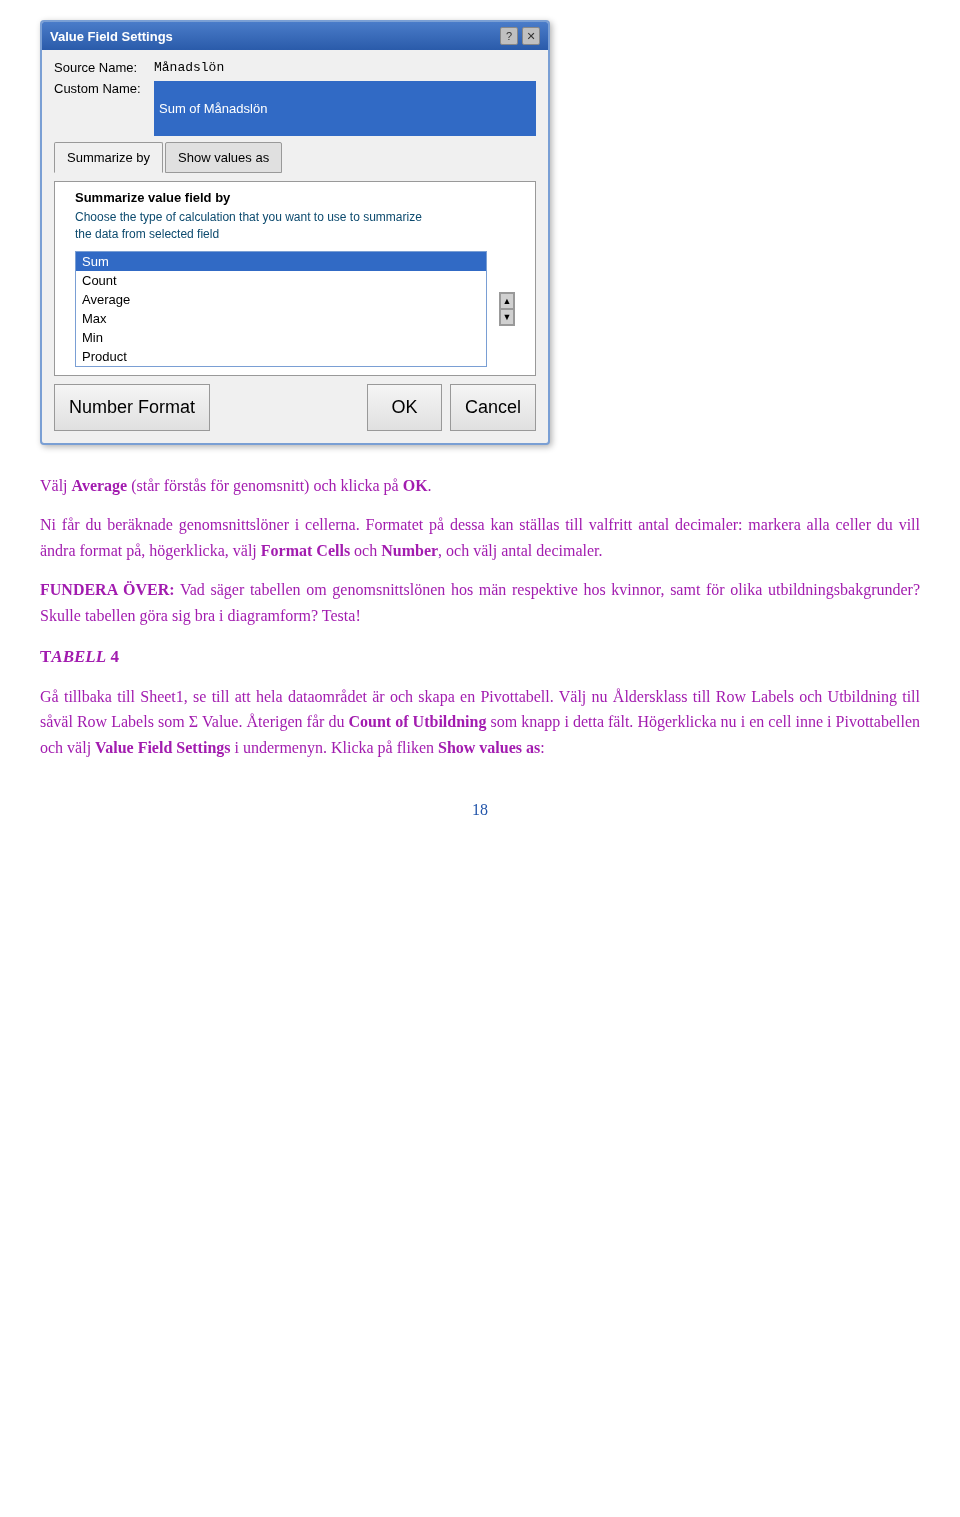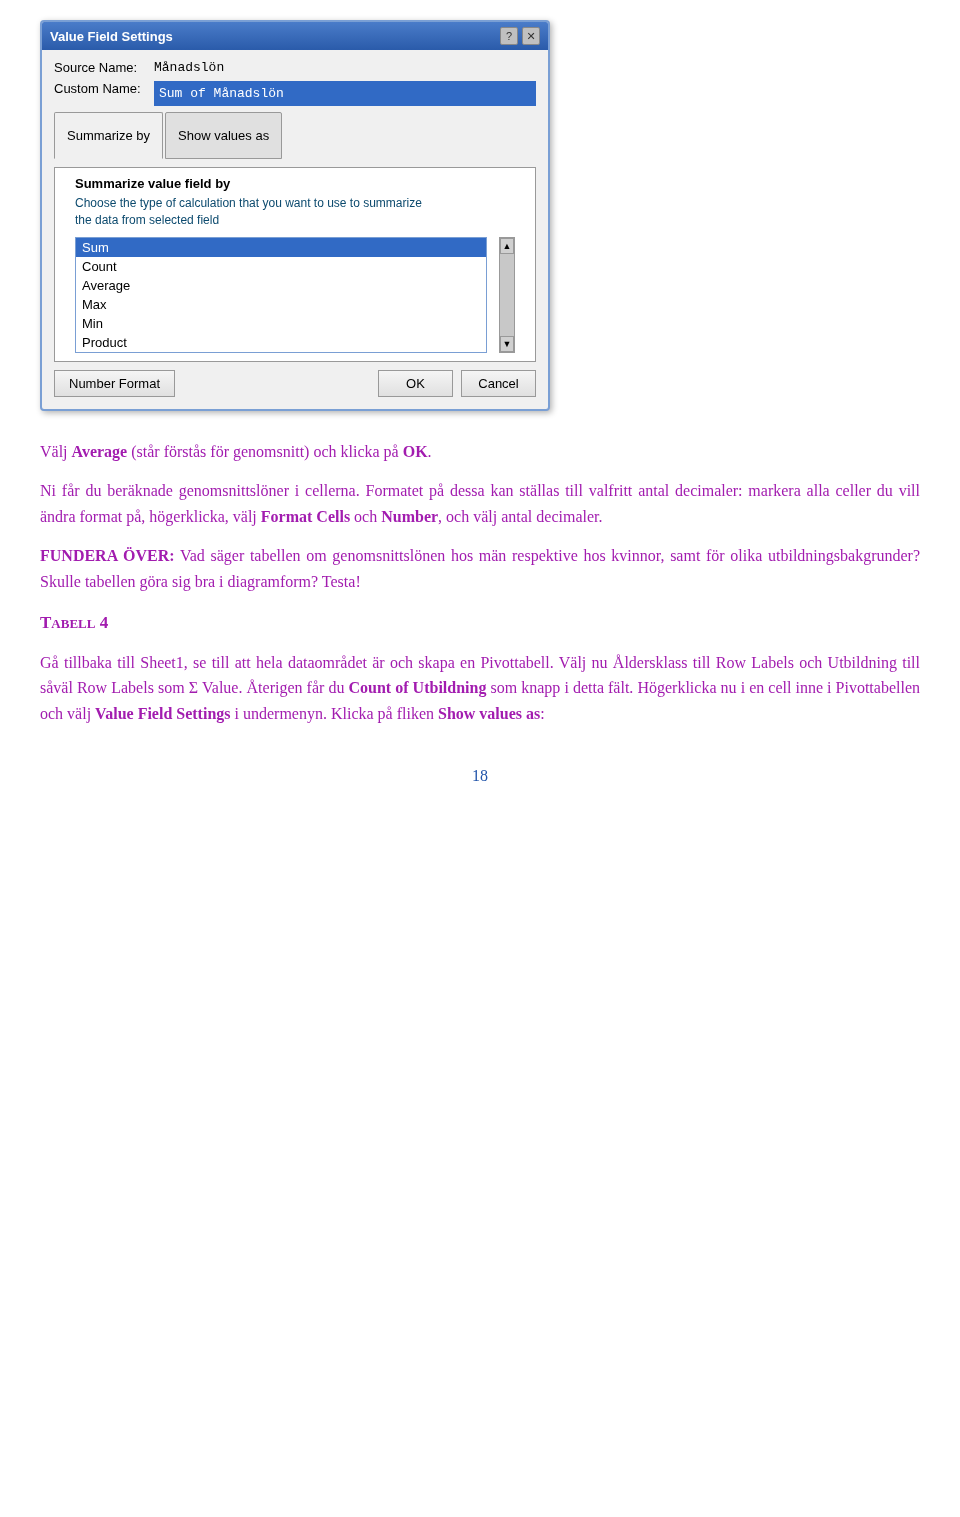--- a/index.html
+++ b/index.html
@@ -82,21 +82,21 @@
     .dialog-input-selected {
       background: #316ac5;
       color: #fff;
     }
     .dialog-tabs {
       display: flex;
       gap: 2px;
       margin-bottom: 8px;
     }
     .dialog-tab {
-      padding: 15px 12px;
+      padding: 7px 12px;
       border: 1px solid #999;
       background: #e0e0e0;
       font-size: 13px;
       cursor: pointer;
       border-radius: 2px 2px 0 0;
     }
     .dialog-tab.active {
       background: #f0f0f0;
       border-bottom: 1px solid #f0f0f0;
       font-weight: normal;
@@ -114,20 +114,21 @@
     }
     .dialog-content-desc {
       font-size: 12px;
       color: #0c4a6e;
       margin-bottom: 8px;
       line-height: 1.4;
     }
     .dialog-list-wrapper {
       display: flex;
       gap: 12px;
+      align-items: center;
     }
     .dialog-list {
       flex: 1;
       border: 1px solid #7a9fd4;
       background: #fff;
       font-size: 13px;
     }
     .dialog-list-item {
       padding: 2px 6px;
       cursor: pointer;
@@ -160,22 +161,22 @@
       width: 14px;
       background: #c8c8c8;
     }
     .dialog-footer {
       display: flex;
       align-items: center;
       justify-content: space-between;
       margin-top: 8px;
     }
     .dialog-btn {
-      padding: 5px 14px;
-      font-size: 13px;
+      padding: 12px 14px;
+      font-size: 18px;
       font-family: Arial, sans-serif;
       border: 1px solid #999;
       background: linear-gradient(to bottom, #f5f5f5, #e0e0e0);
       cursor: pointer;
       min-width: 75px;
       text-align: center;
     }
     .dialog-btn-group {
       display: flex;
       gap: 8px;
@@ -221,21 +222,21 @@
 
     <div class="dialog-body">
 
       <div class="dialog-row">
         <span class="dialog-label">Source Name:</span>
         <span style="font-size:13px; font-family:Liberation Mono, monospace;">Månadslön</span>
       </div>
 
       <div class="dialog-row">
         <span class="dialog-label">Custom Name:</span>
-        <input type="text" class="dialog-input-text dialog-input-selected" style="font-family: Liberation Mono, monospace; font-size: 13px; padding: 4px 4px; border: 1px solid rgb(49, 106, 197); background: rgb(49, 106, 197); color: rgb(255, 255, 255); width: 300px;" value="Sum of Månadslön">
+        <input type="text" class="dialog-input-text dialog-input-selected" style="font-family: Liberation Sans, sans-serif; font-size: 13px; padding: 19px 4px; border: 1px solid rgb(49, 106, 197); background: rgb(49, 106, 197); color: rgb(255, 255, 255); width: 300px;" value="Sum of Månadslön">
       </div>
 
       <div class="dialog-tabs">
         <div class="dialog-tab active">Summarize by</div>
         <div class="dialog-tab">Show values as</div>
       </div>
 
       <div class="dialog-content-box">
         <div class="dialog-content-title">Summarize value field by</div>
         <div class="dialog-content-desc">
@@ -278,21 +279,21 @@
 
   <p class="doc-para">
     <span>Ni får du beräknade genomsnittslöner i cellerna. Formatet på dessa kan ställas till valfritt antal decimaler: markera alla celler du vill ändra format på, högerklicka, välj </span><span class="doc-bold">Format Cells</span><span> och </span><span class="doc-bold">Number</span><span>, och välj antal decimaler.</span>
   </p>
 
   <p class="doc-para">
     <span class="doc-bold">FUNDERA ÖVER:</span><span> Vad säger tabellen om genomsnittslönen hos män respektive hos kvinnor, samt för olika utbildningsbakgrunder? Skulle tabellen göra sig bra i diagramform? Testa!</span>
   </p>
 
   <p class="doc-para">
-    <span class="small-caps-heading">T<span style="font-size:13px;">ABELL</span> 4</span>
+    <span class="small-caps-heading">T<span style="font-size:17px;font-style:italic;">ABELL</span> 4</span>
   </p>
 
   <p class="doc-para">
     <span>Gå tillbaka till Sheet1, se till att hela dataområdet är och skapa en Pivottabell. Välj nu Åldersklass till Row Labels och Utbildning till såväl Row Labels som Σ Value. Återigen får du </span><span class="doc-bold">Count of Utbildning</span><span> som knapp i detta fält. Högerklicka nu i en cell inne i Pivottabellen och välj </span><span class="doc-bold">Value Field Settings</span><span> i undermenyn.  Klicka på fliken </span><span class="doc-bold">Show values as</span><span>:</span>
   </p>
 
 </div>
 
 <div class="page-number">18</div>
 

